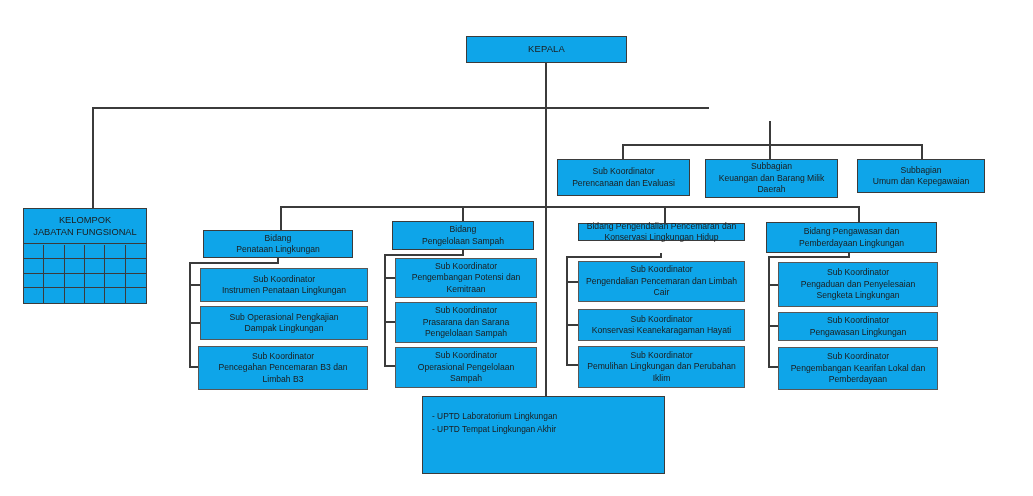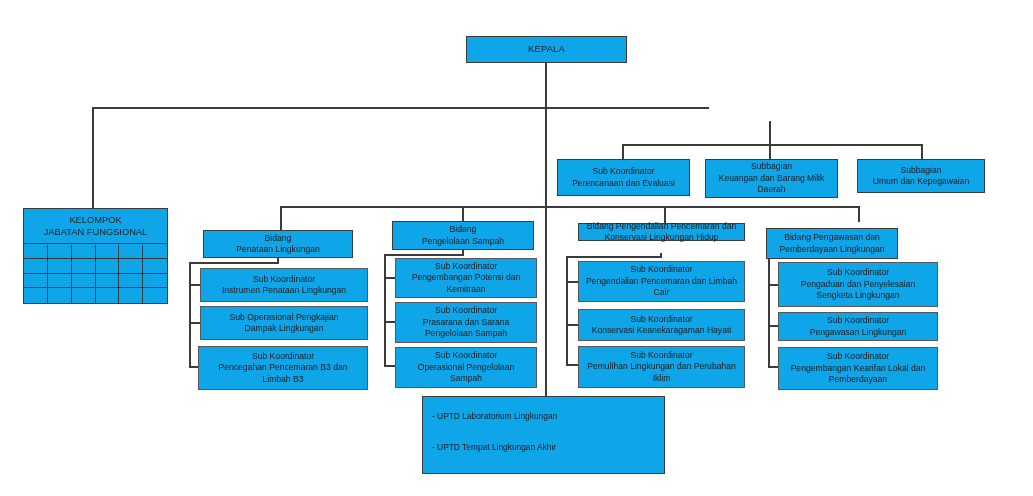--- a/index.html
+++ b/index.html
@@ -15,21 +15,21 @@
   .kelompok{padding:0;display:block;}
   .ktitle{position:absolute;top:0;left:0;right:0;height:34px;border-bottom:1.7px solid #3b3b3b;
           display:flex;align-items:center;justify-content:center;white-space:pre-line;
           text-align:center;font-size:9.3px;}
   .kgrid{position:absolute;top:35.7px;left:0;right:0;bottom:0;display:grid;
          grid-template-columns:repeat(6,1fr);grid-template-rows:repeat(4,1fr);}
   .kgrid i{display:block;border-right:1.7px solid #3b3b3b;border-bottom:1.7px solid #3b3b3b;}
   .kgrid i:nth-child(6n){border-right:none;}
   .kgrid i:nth-child(n+19){border-bottom:none;}
   .uptd{justify-content:flex-start;align-items:flex-start;flex-direction:column;
-        text-align:left;padding:13px 5px 4px 9px;font-size:8.4px;line-height:1.6;gap:18px;}
+        text-align:left;padding:13px 5px 4px 9px;font-size:8.4px;line-height:1.6;}
   .uptd-item{padding-left:8px;text-indent:-8px;white-space:normal;}
 </style>
 </head>
 <body>
 
 <div class="canvas">
 
   <i class="ln" style="left:545px;top:63px;width:2px;height:333px;"></i>
   <i class="ln" style="left:92px;top:107px;width:617px;height:2px;"></i>
   <i class="ln" style="left:92px;top:107px;width:2px;height:101px;"></i>
@@ -76,21 +76,21 @@
 
 
   <div class="box" style="left:557px;top:159px;width:133px;height:37px;">Sub Koordinator
 Perencanaan dan Evaluasi</div>
   <div class="box" style="left:705px;top:159px;width:133px;height:39px;">Subbagian
 Keuangan dan Barang Milik
 Daerah</div>
   <div class="box" style="left:857px;top:159px;width:128px;height:34px;">Subbagian
 Umum dan Kepegawaian</div>
 
-  <div class="box kelompok" style="left:23px;top:208px;width:145px;height:96px;">
+  <div class="box kelompok" style="left:23px;top:208px;width:124px;height:96px;">
     <div class="ktitle">KELOMPOK
 JABATAN FUNGSIONAL</div>
     <div class="kgrid">
       <i></i><i></i><i></i><i></i><i></i><i></i>
       <i></i><i></i><i></i><i></i><i></i><i></i>
       <i></i><i></i><i></i><i></i><i></i><i></i>
       <i></i><i></i><i></i><i></i><i></i><i></i>
     </div>
   </div>
 
@@ -120,21 +120,21 @@
 Konservasi Lingkungan Hidup</div>
   <div class="box sub" style="left:578px;top:261px;width:167px;height:41px;">Sub Koordinator
 Pengendalian Pencemaran dan Limbah
 Cair</div>
   <div class="box sub" style="left:578px;top:309px;width:167px;height:32px;">Sub Koordinator
 Konservasi Keanekaragaman Hayati</div>
   <div class="box sub" style="left:578px;top:346px;width:167px;height:42px;">Sub Koordinator
 Pemulihan Lingkungan dan Perubahan
 Iklim</div>
 
-  <div class="box" style="left:766px;top:228px;width:132px;height:31px;">Bidang Pengawasan dan
+  <div class="box" style="left:766px;top:222px;width:171px;height:31px;">Bidang Pengawasan dan
 Pemberdayaan Lingkungan</div>
   <div class="box sub" style="left:778px;top:262px;width:160px;height:45px;">Sub Koordinator
 Pengaduan dan Penyelesaian
 Sengketa Lingkungan</div>
   <div class="box sub" style="left:778px;top:312px;width:160px;height:29px;">Sub Koordinator
 Pengawasan Lingkungan</div>
   <div class="box sub" style="left:778px;top:347px;width:160px;height:43px;">Sub Koordinator
 Pengembangan Kearifan Lokal dan
 Pemberdayaan</div>
 

